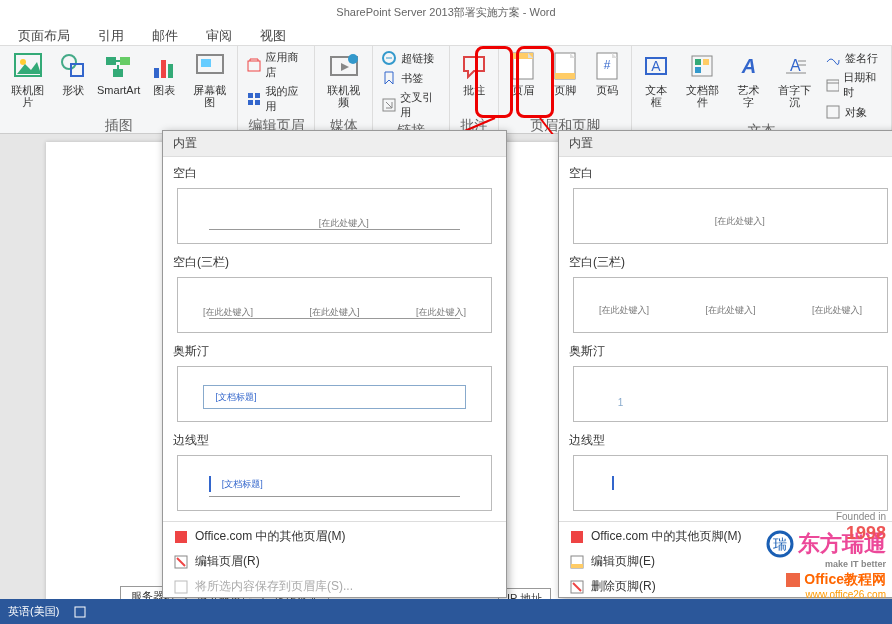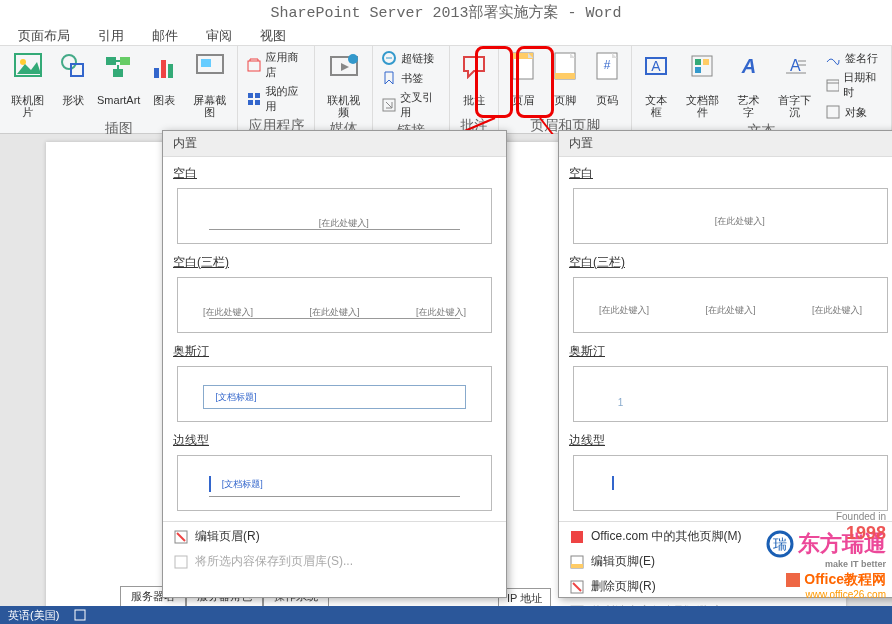--- a/index.html
+++ b/index.html
@@ -1,46 +1,46 @@
 <!DOCTYPE html>
 <html><head>
 <meta charset="utf-8">
 <style>
 *{margin:0;padding:0;box-sizing:border-box;font-family:"Microsoft YaHei","Segoe UI",sans-serif;}
 body{background:#fff;width:892px;height:624px;overflow:hidden;position:relative;font-size:12px;}
 .title-bar{height:24px;background:#fff;display:flex;align-items:center;padding:0 10px;justify-content:center;}
-.title-text{color:#666;font-size:15px;font-family:Liberation Mono, monospace;}
+.title-text{color:#666;font-size:11px;}
 .tabs{height:22px;background:#fff;display:flex;padding-left:4px;border-bottom:1px solid #ddd;}
 .tab{padding:3px 14px;color:#444;cursor:pointer;font-size:13px;}
 .ribbon{height:88px;background:#f5f6f7;display:flex;border-bottom:1px solid #ccc;position:relative;}
 .grp{display:flex;flex-direction:column;align-items:center;border-right:1px solid #ddd;padding:2px 4px;}
 .grp-items{display:flex;flex:1;align-items:flex-start;gap:2px;}
 .grp-label{font-size:14px;color:#666;height:14px;font-family:Liberation Mono, monospace;}
 .bigbtn{display:flex;flex-direction:column;align-items:center;justify-content:center;padding:2px 4px;cursor:pointer;min-width:40px;}
 .bigbtn .ic{width:32px;height:32px;display:flex;align-items:center;justify-content:center;}
-.bigbtn .lbl{font-size:11px;color:#333;text-align:center;line-height:12px;margin-top:12px;}
+.bigbtn .lbl{font-size:11px;color:#333;text-align:center;line-height:12px;margin-top:2px;}
 .smallbtn{display:flex;align-items:center;gap:4px;padding:2px 4px;cursor:pointer;font-size:11px;color:#333;}
 .smallcol{display:flex;flex-direction:column;gap:0px;}
 svg{display:block;}
 .hl{position:absolute;border:3px solid #e00;border-radius:8px;pointer-events:none;}
 .arrow{position:absolute;pointer-events:none;}
 .doc-area{position:absolute;top:134px;left:0;right:0;bottom:18px;background:#e6e6e6;}
 .page-bg{position:absolute;top:8px;left:46px;width:800px;height:500px;background:#fff;box-shadow:0 0 4px rgba(0,0,0,0.2);}
 .gallery{position:absolute;background:#fff;border:1px solid #999;box-shadow:2px 2px 8px rgba(0,0,0,0.3);margin-left:34px;}
 .g-head{background:#eee;padding:4px 10px;font-size:12px;color:#444;border-bottom:1px solid #ddd;}
 .g-body{padding:4px 8px;overflow:hidden;}
 .g-item{margin-bottom:6px;}
-.g-title{font-size:12px;color:#333;padding:4px 2px;text-decoration:underline;}
+.g-title{font-size:12px;color:#333;padding:4px 2px;}
 .g-prev{border:1px solid #bbb;background:#fff;margin:2px 6px;position:relative;text-align:right;}
 .g-foot{border-top:1px solid #ddd;padding:2px 0;}
 .g-fitem{display:flex;align-items:center;gap:6px;padding:4px 10px;font-size:12px;color:#333;cursor:pointer;}
 .g-fitem.dis{color:#aaa;}
 .ph{position:absolute;font-size:9px;color:#777;}
 .hr{position:absolute;height:1px;background:#999;left:10%;right:10%;}
-.status{position:absolute;bottom:0;left:0;right:0;height:18px;background:#2b579a;color:#fff;display:flex;align-items:center;padding:0 8px;font-size:11px;gap:14px;}
+.status{position:absolute;bottom:0;left:0;right:0;height:25px;background:#2b579a;color:#fff;display:flex;align-items:center;padding:0 8px;font-size:11px;gap:14px;}
 .overlay-text{position:absolute;color:#333;}
 .watermark{position:absolute;right:6px;bottom:24px;text-align:right;}
 .wm1{color:#ec4899;font-size:22px;font-weight:bold;}
 .wm2{color:#888;font-size:9px;font-weight:bold;}
 .wm3{color:#e55;font-size:18px;font-weight:bold;}
 .wm4{color:#f60;font-size:14px;font-weight:bold;}
 .wm5{color:#f90;font-size:10px;}
 .tbl{position:absolute;display:flex;font-size:11px;color:#333;}
 .tbl-cell{border:1px solid #999;padding:2px 10px;background:#fff;}
 </style>
@@ -130,21 +130,21 @@
             <svg width="16" height="16">
               <rect x="2" y="2" width="5" height="5" fill="#36c"></rect>
               <rect x="9" y="2" width="5" height="5" fill="#36c"></rect>
               <rect x="2" y="9" width="5" height="5" fill="#36c"></rect>
               <rect x="9" y="9" width="5" height="5" fill="#36c"></rect>
             </svg>
             <span>我的应用</span>
           </div>
       </div>
     </div>
-    <div class="grp-label">应用程序</div>
+    <div class="grp-label">编辑页眉</div>
   </div>
 
   <div class="grp">
     <div class="grp-items">
       <div class="bigbtn">
         <div class="ic">
             <svg width="30" height="26">
               <rect x="2" y="4" width="26" height="18" fill="none" stroke="#888" stroke-width="2"></rect>
               <circle cx="24" cy="6" r="5" fill="#39c"></circle>
               <path d="M12 10 L20 14 L12 18 Z" fill="#888"></path>
@@ -368,20 +368,26 @@
       <div class="g-prev" style="height:56px">
         <div style="position:absolute;top:20px;left:10%;width:2px;height:16px;background:#36c"></div>
         <div class="hr" style="top:40px"></div>
         <div class="ph" style="top:22px;left:14%;color:#36c">[文档标题]</div>
       </div>
     </div>
   </div>
   <div class="g-foot">
     <div class="g-fitem">
         <svg width="16" height="16">
+          <rect x="2" y="2" width="12" height="12" fill="#e44"></rect>
+        </svg>
+        <span>Office.com 中的其他页眉(M)</span>
+      </div>
+    <div class="g-fitem">
+        <svg width="16" height="16">
           <rect x="2" y="2" width="12" height="12" fill="none" stroke="#888"></rect>
           <line x1="4" y1="4" x2="12" y2="12" stroke="#e44" stroke-width="2"></line>
         </svg>
         <span>编辑页眉(R)</span>
       </div>
     <div class="g-fitem dis">
         <svg width="16" height="16">
           <rect x="2" y="2" width="12" height="12" fill="none" stroke="#bbb"></rect>
         </svg>
         <span>将所选内容保存到页眉库(S)...</span>

